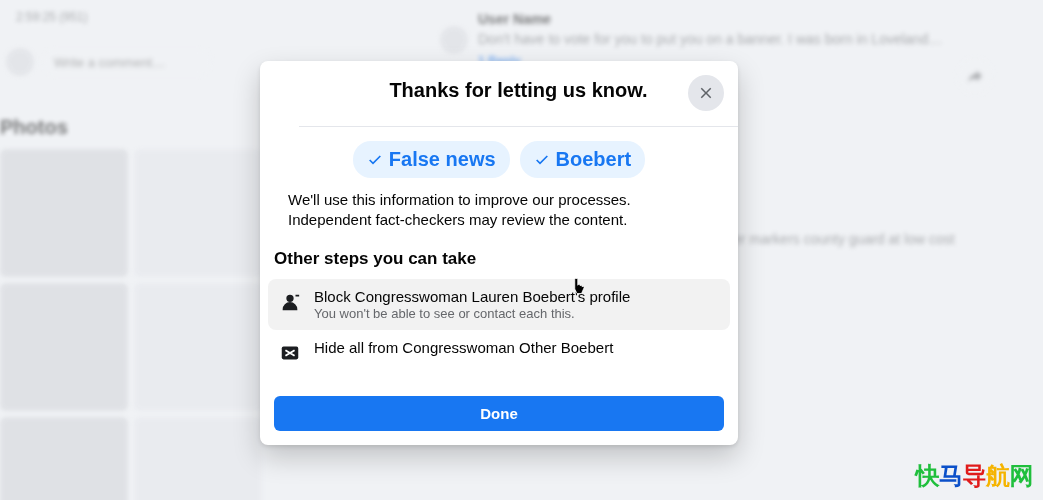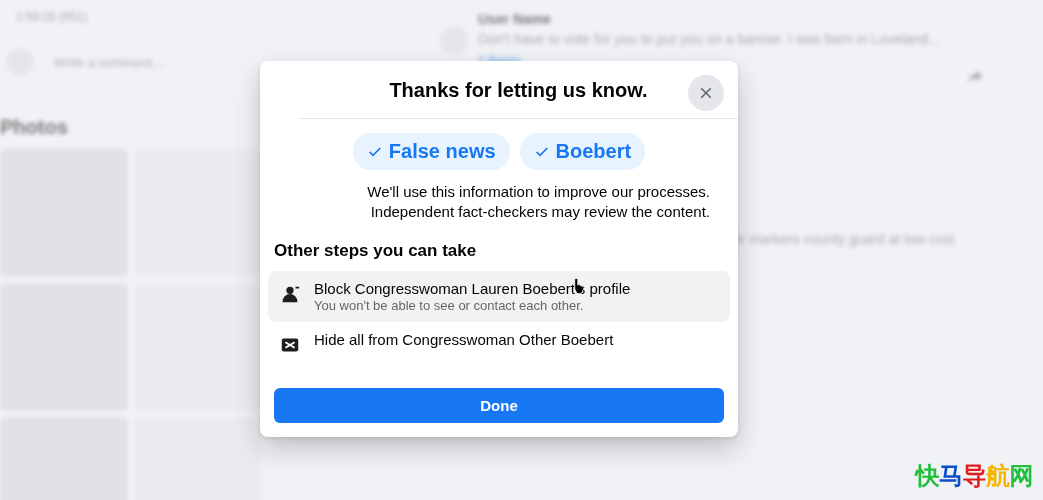--- a/index.html
+++ b/index.html
@@ -22,30 +22,30 @@
     .bg-reply{color:#1877f2;font-weight:600;font-size:12px;margin-top:4px}
     .bg-icon-right{position:absolute;right:50px;top:58px;width:36px;height:36px;border-radius:50%;background:#f0f2f5;display:flex;align-items:center;justify-content:center}
     .bg-para{margin-top:160px;font-size:14px;}
 
     
     .watermark { position:absolute; right:10px; bottom:8px; font-size:24px; font-weight:800; letter-spacing:-.5px; }
     .wm-g {color:#1fbf3c} .wm-b{color:#0b50c9} .wm-r{color:#e01b1b} .wm-y{color:#f5b400}
 
     
     .dialog { position:absolute; left:260px; top:61px; width:478px; background:#fff; border-radius:8px; box-shadow:0 12px 28px rgba(0,0,0,.2),0 2px 4px rgba(0,0,0,.1); overflow:hidden; }
-    .dlg-header { display:flex; align-items:center; justify-content:center; padding:18px 56px 16px; position:relative; border-bottom:1px solid #e4e6eb;margin-left:39px; }
+    .dlg-header { display:flex; align-items:center; justify-content:center; padding:18px 56px 24px; position:relative; border-bottom:1px solid #e4e6eb;margin-left:39px; }
     .dlg-title { font-size:20px; font-weight:700; color:#050505; }
     .close-btn { position:absolute; right:14px; top:14px; width:36px; height:36px; border-radius:50%; background:#e4e6eb; display:flex; align-items:center; justify-content:center; cursor:pointer; border:none;}
     .close-btn svg{width:18px;height:18px;fill:#5f6368}
 
     .chips { display:flex; gap:10px; justify-content:center; padding:14px 0 8px; }
     .chip { background:#e7f3ff; color:#1877f2; font-weight:600; font-size:20px; border-radius:18px; padding:7px 14px; display:flex; align-items:center; gap:6px; }
     .chip svg{width:16px;height:16px;stroke:#1877f2;stroke-width:2.5;fill:none}
 
-    .info-text { text-align:right; font-size:15px; color:#050505; padding:4px 28px 16px; line-height:1.35;}
+    .info-text { text-align:left; font-size:15px; color:#050505; padding:4px 28px 16px; line-height:1.35;}
 
     .section-title { font-size:17px; font-weight:700; color:#050505; padding:2px 14px 10px; }
 
     .action-list{padding:0 8px 22px;}
     .action-item { display:flex; gap:12px; align-items:flex-start; padding:9px 10px; border-radius:8px; cursor:pointer;}
     .action-item.hover { background:#f2f2f2; }
     .action-icon { width:24px; height:24px; margin-top:2px; flex:none; display:flex; align-items:center; justify-content:center; }
     .action-icon svg{width:22px;height:22px;fill:#1c1e21}
     .action-texts{display:flex;flex-direction:column;gap:1px;}
     .action-title { font-size:15px; color:#050505;}
@@ -130,21 +130,21 @@
 
   <div class="action-list">
     <div class="action-item hover">
       <div class="action-icon">
         <svg viewBox="0 0 24 24">
             <path d="M12 12a4 4 0 1 0-4-4 4 4 0 0 0 4 4zm-8 8a8 8 0 0 1 16 0v1H4zM18 4h4v2h-4z"></path>
           </svg>
       </div>
       <div class="action-texts">
         <div class="action-title">Block Congresswoman Lauren Boebert's profile</div>
-        <div class="action-sub">You won't be able to see or contact each other.</div>
+        <div class="action-sub">You won't be able to see or contact each this.</div>
       </div>
     </div>
     <div class="action-item">
       <div class="action-icon">
         <svg viewBox="0 0 24 24">
             <rect x="3" y="5" width="18" height="14" rx="2"></rect>
             <path d="M7 9l10 6M17 9L7 15" stroke="#fff" stroke-width="2"></path>
           </svg>
       </div>
       <div class="action-texts">

